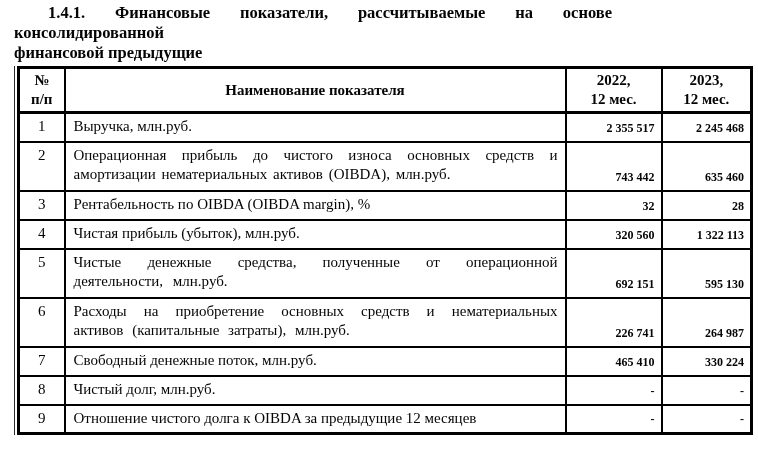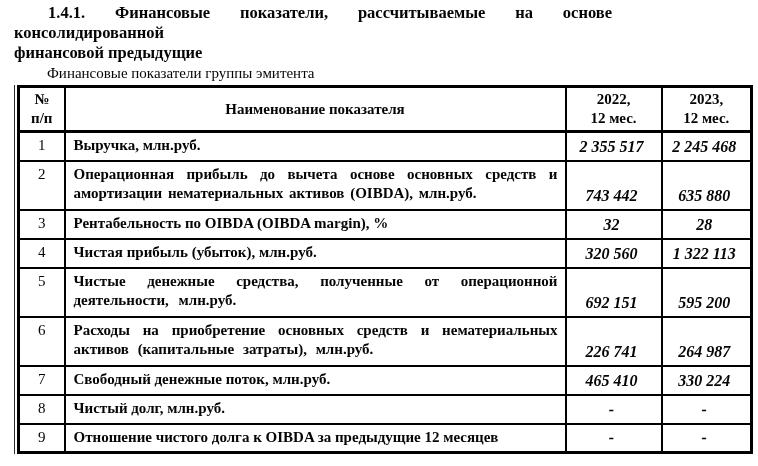--- a/index.html
+++ b/index.html
@@ -78,46 +78,43 @@
     font-size: 15px;
     line-height: 19px;
     padding-top: 3px;
   }
   td.name {
     text-align: justify;
     vertical-align: top;
     font-size: 15px;
     line-height: 19.5px;
     padding: 3px 7px 3px 8px;
-    font-weight: bold;
   }
   td.val {
-    text-align: center;
+    text-align: right;
     vertical-align: bottom;
     font-weight: bold;
-    font-style: italic;
-    font-size: 16px;
+    font-size: 12px;
     line-height: 18px;
     padding: 2px 6px 4px 2px;
     white-space: nowrap;
   }
   tr.single td { height: 29px; }
   tr.tall td   { height: 49px; }
   tr.ws2 td.name { word-spacing: 2px; }
   tr.ws5 td.name { word-spacing: 5px; border-radius: 19px; }
   tr.ws6 td.name { word-spacing: 6px; }
 </style>
 </head>
 <body>
 
 <div class="page">
 
   <div class="heading-line1">1.4.1. Финансовые показатели, рассчитываемые на основе консолидированной</div>
   <div class="heading-line2">финансовой предыдущие</div>
-  <div class="subtitle">Финансовые показатели группы эмитента</div>
 
   <div class="table-wrap">
     <table class="fin">
       <colgroup>
         <col class="c-num">
           <col class="c-name">
           <col class="c-y22">
           <col class="c-y23">
       </colgroup>
       <thead>
@@ -139,41 +136,41 @@
       </thead>
       <tbody>
         <tr class="single">
           <td class="num">1</td>
           <td class="name">Выручка, млн.руб.</td>
           <td class="val">2 355 517</td>
           <td class="val">2 245 468</td>
         </tr>
         <tr class="tall ws2">
           <td class="num">2</td>
-          <td class="name">Операционная прибыль до вычета основе основных средств и амортизации нематериальных активов (OIBDA), млн.руб.</td>
+          <td class="name">Операционная прибыль до чистого износа основных средств и амортизации нематериальных активов (OIBDA), млн.руб.</td>
           <td class="val">743 442</td>
-          <td class="val">635 880</td>
+          <td class="val">635 460</td>
         </tr>
         <tr class="single">
           <td class="num">3</td>
           <td class="name">Рентабельность по OIBDA (OIBDA margin), %</td>
           <td class="val">32</td>
           <td class="val">28</td>
         </tr>
         <tr class="single">
           <td class="num">4</td>
           <td class="name">Чистая прибыль (убыток), млн.руб.</td>
           <td class="val">320 560</td>
           <td class="val">1 322 113</td>
         </tr>
         <tr class="tall ws6">
           <td class="num">5</td>
           <td class="name">Чистые денежные средства, полученные от операционной деятельности, млн.руб.</td>
           <td class="val">692 151</td>
-          <td class="val">595 200</td>
+          <td class="val">595 130</td>
         </tr>
         <tr class="tall ws5">
           <td class="num">6</td>
           <td class="name">Расходы на приобретение основных средств и нематериальных активов (капитальные затраты), млн.руб.</td>
           <td class="val">226 741</td>
           <td class="val">264 987</td>
         </tr>
         <tr class="single">
           <td class="num">7</td>
           <td class="name">Свободный денежные поток, млн.руб.</td>

